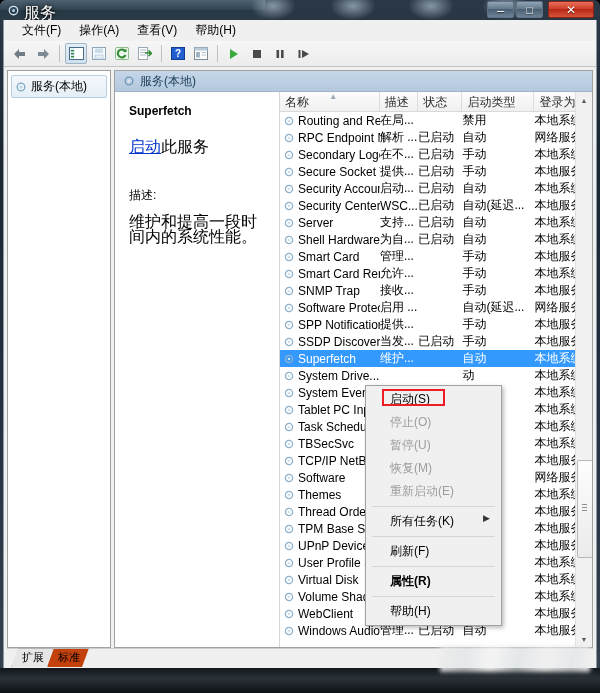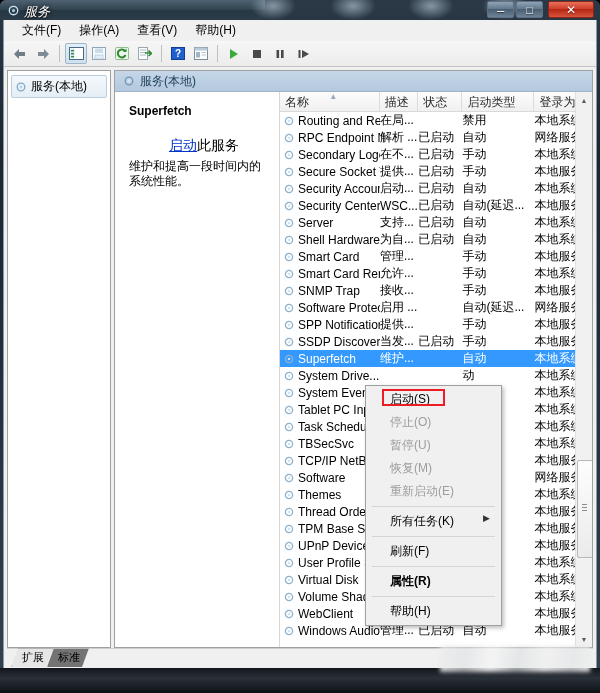--- a/index.html
+++ b/index.html
@@ -43,24 +43,23 @@
     position:absolute; top:0; height:20px; width:46px;
     background: radial-gradient(ellipse at 50% 30%, rgba(210,228,240,.55), rgba(210,228,240,0) 70%);
     pointer-events:none;
   }
   #app-icon {
     position: absolute; left: 7px; top: 4px;
     width: 13px; height: 13px;
   }
   #title-text {
     position: absolute; left: 24px; top: 3px;
-    color: #ffffff; font-size: 13px;
+    color: #ffffff; font-size: 16px;
     text-shadow: 0 0 4px rgba(0,0,0,.9), 0 1px 1px rgba(0,0,0,.8);
     white-space: nowrap;
-    font-style: italic;
   }
   .win-btn {
     position: absolute; top: 1px;
     height: 17px; width: 27px;
     border: 1px solid #5f7285;
     border-radius: 2px;
     box-sizing: border-box;
     cursor: default;
   }
   #btn-minimize { right: 86px;
@@ -175,24 +174,24 @@
   }
   #details-pane {
     width: 165px;
     background: #fff;
     border-right: 1px solid #d6d6d6;
     padding: 12px 10px 0 14px;
     box-sizing: border-box;
     position: relative;
   }
   #svc-title { font-weight: bold; font-size: 12px; color:#000; }
-  #svc-action { margin-top: 19px; font-size: 14px; color:#000;margin-left:40px; }
+  #svc-action { margin-top: 19px; font-size: 16px; color:#000; }
   #svc-action a { color: #0033cc; text-decoration: underline; cursor: pointer; }
   #svc-desc-label { margin-top: 29px; font-size: 12px; color:#000; }
-  #svc-desc-text { margin-top: 4px; font-size: 12px; color:#000; line-height: 15px; }
+  #svc-desc-text { margin-top: 10px; font-size: 16px; color:#000; line-height: 15px; }
 
   
   #list-pane {
     flex: 1;
     position: relative;
     background:#fff;
     overflow: hidden;
   }
   #col-header {
     display: flex;
@@ -290,21 +289,21 @@
     padding: 1px 8px 2px 10px;
     margin-right: -6px;
     background: #e6e6e6;
     color: #000;
     border: 1px solid #b5b5b5;
     border-bottom: none;
     border-radius: 0;
     cursor: default;
     clip-path: polygon(7px 0, 100% 0, calc(100% - 7px) 100%, 0 100%);
   }
-  .tab.active { background: #737373; z-index: 2; }
+  .tab.active { background: #c2410c; z-index: 2; }
 
   
   #context-menu {
     position: absolute;
     left: 361px; top: 365px;
     width: 127px;
     background: #f0f0f0;
     border: 1px solid #a0a0a0;
     box-shadow: 2px 2px 4px rgba(0,0,0,.25);
     padding: 2px 4px;
@@ -493,20 +492,21 @@
           <span>服务(本地)</span>
         </div>
 
         <div id="rp-body">
 
           <div id="details-pane">
             <div id="svc-title">Superfetch</div>
             <div id="svc-action">
               <a>启动</a><span>此服务</span>
             </div>
+            <div id="svc-desc-label">描述:</div>
             <div id="svc-desc-text">维护和提高一段时间内的系统性能。</div>
           </div>
 
           <div id="list-pane">
             <div id="col-header">
                 <div class="col-cell w-name"><span>名称</span><span class="sort-arrow">▲</span></div>
                 <div class="col-cell w-desc"><span>描述</span></div>
                 <div class="col-cell w-state"><span>状态</span></div>
                 <div class="col-cell w-start"><span>启动类型</span></div>
                 <div class="col-cell w-logon"><span>登录为</span></div>

